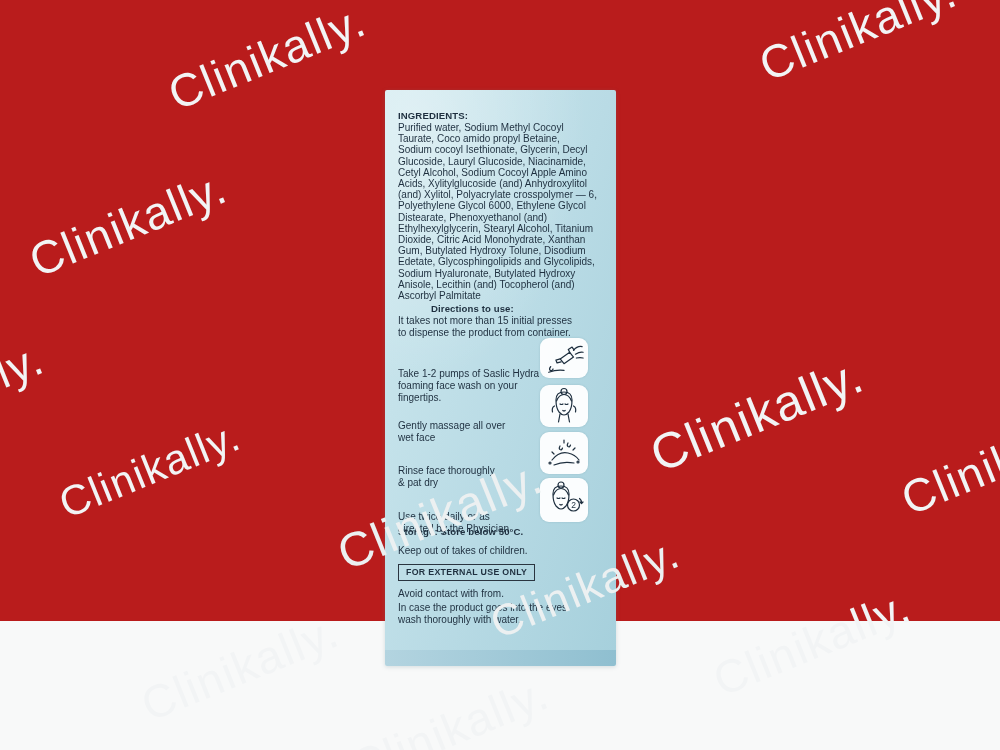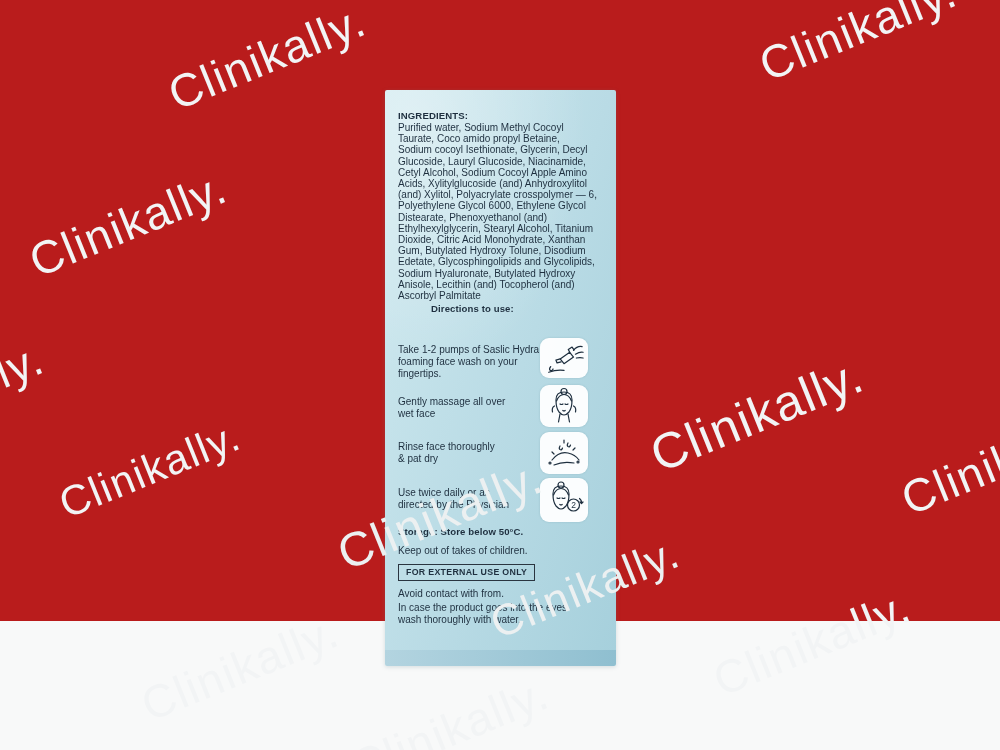--- a/index.html
+++ b/index.html
@@ -28,21 +28,21 @@
   .hd{font-size:9.6px;font-weight:bold;letter-spacing:.1px;}
   .body{font-size:10px;line-height:11.6px;}
   .pre{white-space:pre;}
 
   .ing-hd{left:13px;top:20px;}
   .ing-body{left:13px;top:32px;line-height:11.2px;}
   .dir-hd{left:13px;top:213px;margin-left:33px;}
   .dir-intro{left:13px;top:225px;}
 
   .step{position:absolute;left:0;top:0;width:231px;height:0;}
-  .step p{left:13px;line-height:12px;}
+  .step p{left:13px;line-height:12px;margin-top:24px;}
   .s1 p{top:254px;} .s2 p{top:306px;} .s3 p{top:351px;} .s4 p{top:397px;}
   .icon-tile{position:absolute;left:155px;width:48px;height:42px;background:rgba(255,255,255,.95);
              border-radius:9px;box-shadow:0 0 2px rgba(70,110,125,.25);}
   .s1 .icon-tile{top:248px;height:40px;} .s2 .icon-tile{top:295px;} .s3 .icon-tile{top:342px;} .s4 .icon-tile{top:388px;height:44px;}
   .icon-tile svg{width:100%;height:100%;color:#475864;}
 
   .storage{left:13px;top:436px;}
   .keep{left:13px;top:455px;}
   .ext-box{left:13px;top:474px;border:1.2px solid #2a3540;padding:2px 7px 3px;
            font-size:8.8px;font-weight:bold;letter-spacing:.3px;color:var(--ink);}
@@ -76,20 +76,22 @@
 Distearate, Phenoxyethanol (and)
 Ethylhexylglycerin, Stearyl Alcohol, Titanium
 Dioxide, Citric Acid Monohydrate, Xanthan
 Gum, Butylated Hydroxy Tolune, Disodium
 Edetate, Glycosphingolipids and Glycolipids,
 Sodium Hyaluronate, Butylated Hydroxy
 Anisole, Lecithin (and) Tocopherol (and)
 Ascorbyl Palmitate</p>
 
       <h2 class="hd dir-hd">Directions to use:</h2>
+      <p class="body pre dir-intro">It takes not more than 15 initial presses
+to dispense the product from container.</p>
 
       <div class="step s1">
         <p class="body pre">Take 1-2 pumps of Saslic Hydra
 foaming face wash on your
 fingertips.</p>
         <span class="icon-tile">
           <svg viewBox="0 0 48 42" fill="none" stroke="currentColor" stroke-width="1.3" stroke-linecap="round" stroke-linejoin="round">
             <path d="M20 22 L30 15 L34 20 L24 27 Z"></path>
             <path d="M30 15 l-1.5 -3 l4 -2.5 l2 3"></path>
             <path d="M20 22 l-4.5 1.2 l1.2 3 l4.3 -1.2"></path>

